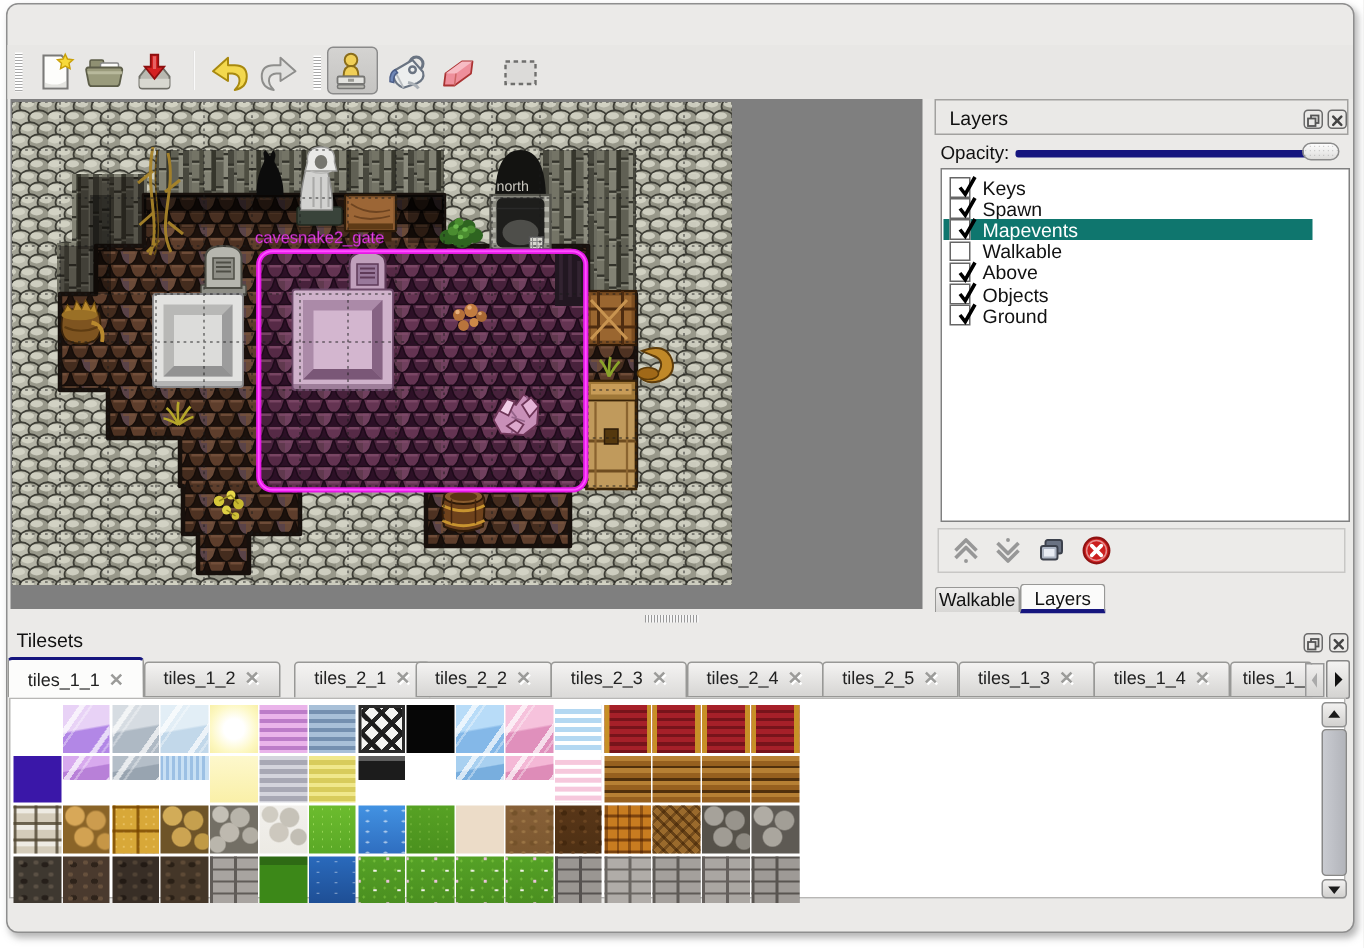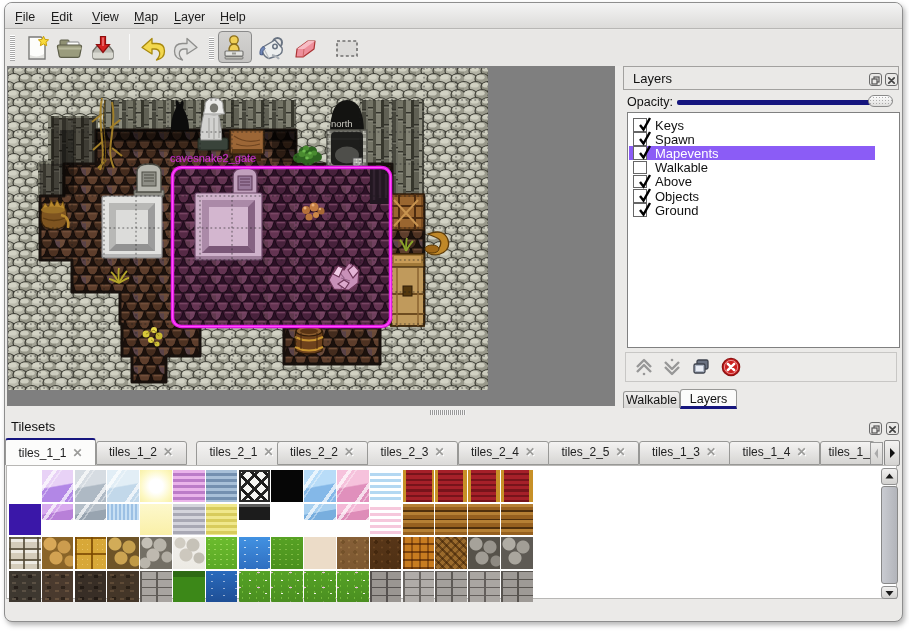--- a/index.html
+++ b/index.html
@@ -19,28 +19,20 @@
 #hsplit-grip{position:absolute;left:425px;top:407px;width:36px;height:5px;background-image:repeating-linear-gradient(90deg,#999 0 1px,#f5f5f5 1px 2px);}
 #tsdock{position:absolute;left:0;top:412px;width:897px;height:185px;font-size:13px;color:#111;}
 #statusbar{position:absolute;left:0;top:597px;width:897px;height:21px;border-top:1px solid #a5a4a2;background:#ecebe9;border-radius:0 0 7px 7px;}
 .tab{position:absolute;font-size:12px;color:#222;}
 .checkrow{position:absolute;left:1px;width:246px;height:14.2px;}
 .cbox{position:absolute;left:4px;top:0.5px;width:13.5px;height:13.5px;background:#fff;border:1px solid #666;}
 .cbox svg{position:absolute;left:-1px;top:-5px;}
 .clabel{position:absolute;left:26px;top:0px;font-size:13px;}
 </style></head><body>
 <div id="win">
-    <div id="menubar">
-      <div class="mitem" style="left:10px;"><u>F</u>ile</div>
-      <div class="mitem" style="left:46px;"><u>E</u>dit</div>
-      <div class="mitem" style="left:87px;"><u>V</u>iew</div>
-      <div class="mitem" style="left:129px;"><u>M</u>ap</div>
-      <div class="mitem" style="left:169px;"><u>L</u>ayer</div>
-      <div class="mitem" style="left:215px;"><u>H</u>elp</div>
-    </div>
     <div id="toolbar">
       <div class="grip" style="left:5px;top:5px;height:26px;"></div>
       <div class="tbtn" style="left:17px;"><svg width="30" height="30" viewBox="0 0 30 30" style="">
           <path d="M7 4 h12 l4 4 v18 h-16 z" fill="#fdfdfb" stroke="#7a7a78" stroke-width="1.4"></path>
 <path d="M8 22c4 2 10 2 14-1v4H8z" fill="#e4e4e0"></path>
 <path d="M21.5 3.2l1.5 3.2 3.6.4-2.6 2.4.7 3.5-3.2-1.7-3.1 1.7.6-3.5-2.6-2.4 3.6-.4z" fill="#f8da3c" stroke="#caa10a" stroke-width="1"></path>
         </svg></div>
       <div class="tbtn" style="left:50px;"><svg width="30" height="30" viewBox="0 0 30 30" style="">
           <rect x="5" y="7" width="9" height="6" rx="1" fill="#8f9072" stroke="#5c5d48"></rect>
 <rect x="12" y="9" width="12" height="9" rx="1" fill="#fdfdfb" stroke="#888"></rect>
@@ -384,21 +376,21 @@
           <span class="clabel" style="">Keys</span>
         </div>
         <div class="checkrow" style="top:18.7px;">
           <span class="cbox">
             <svg width="22" height="22" viewBox="0 0 22 22">
               <path d="M7 11 L10.5 15.5 L17 4" fill="none" stroke="#000" stroke-width="2.4"></path>
             </svg>
           </span>
           <span class="clabel" style="">Spawn</span>
         </div>
-        <div class="checkrow" style="top:32.9px;background:#8b5cf6;text-decoration:underline;">
+        <div class="checkrow" style="top:32.9px;background:#0f766e;text-decoration:underline;">
           <span class="cbox">
             <svg width="22" height="22" viewBox="0 0 22 22">
               <path d="M7 11 L10.5 15.5 L17 4" fill="none" stroke="#000" stroke-width="2.4"></path>
             </svg>
           </span>
           <span class="clabel" style="color:#fff;">Mapevents</span>
         </div>
         <div class="checkrow" style="top:47.099999999999994px;">
           <span class="cbox"></span>
           <span class="clabel" style="">Walkable</span>

